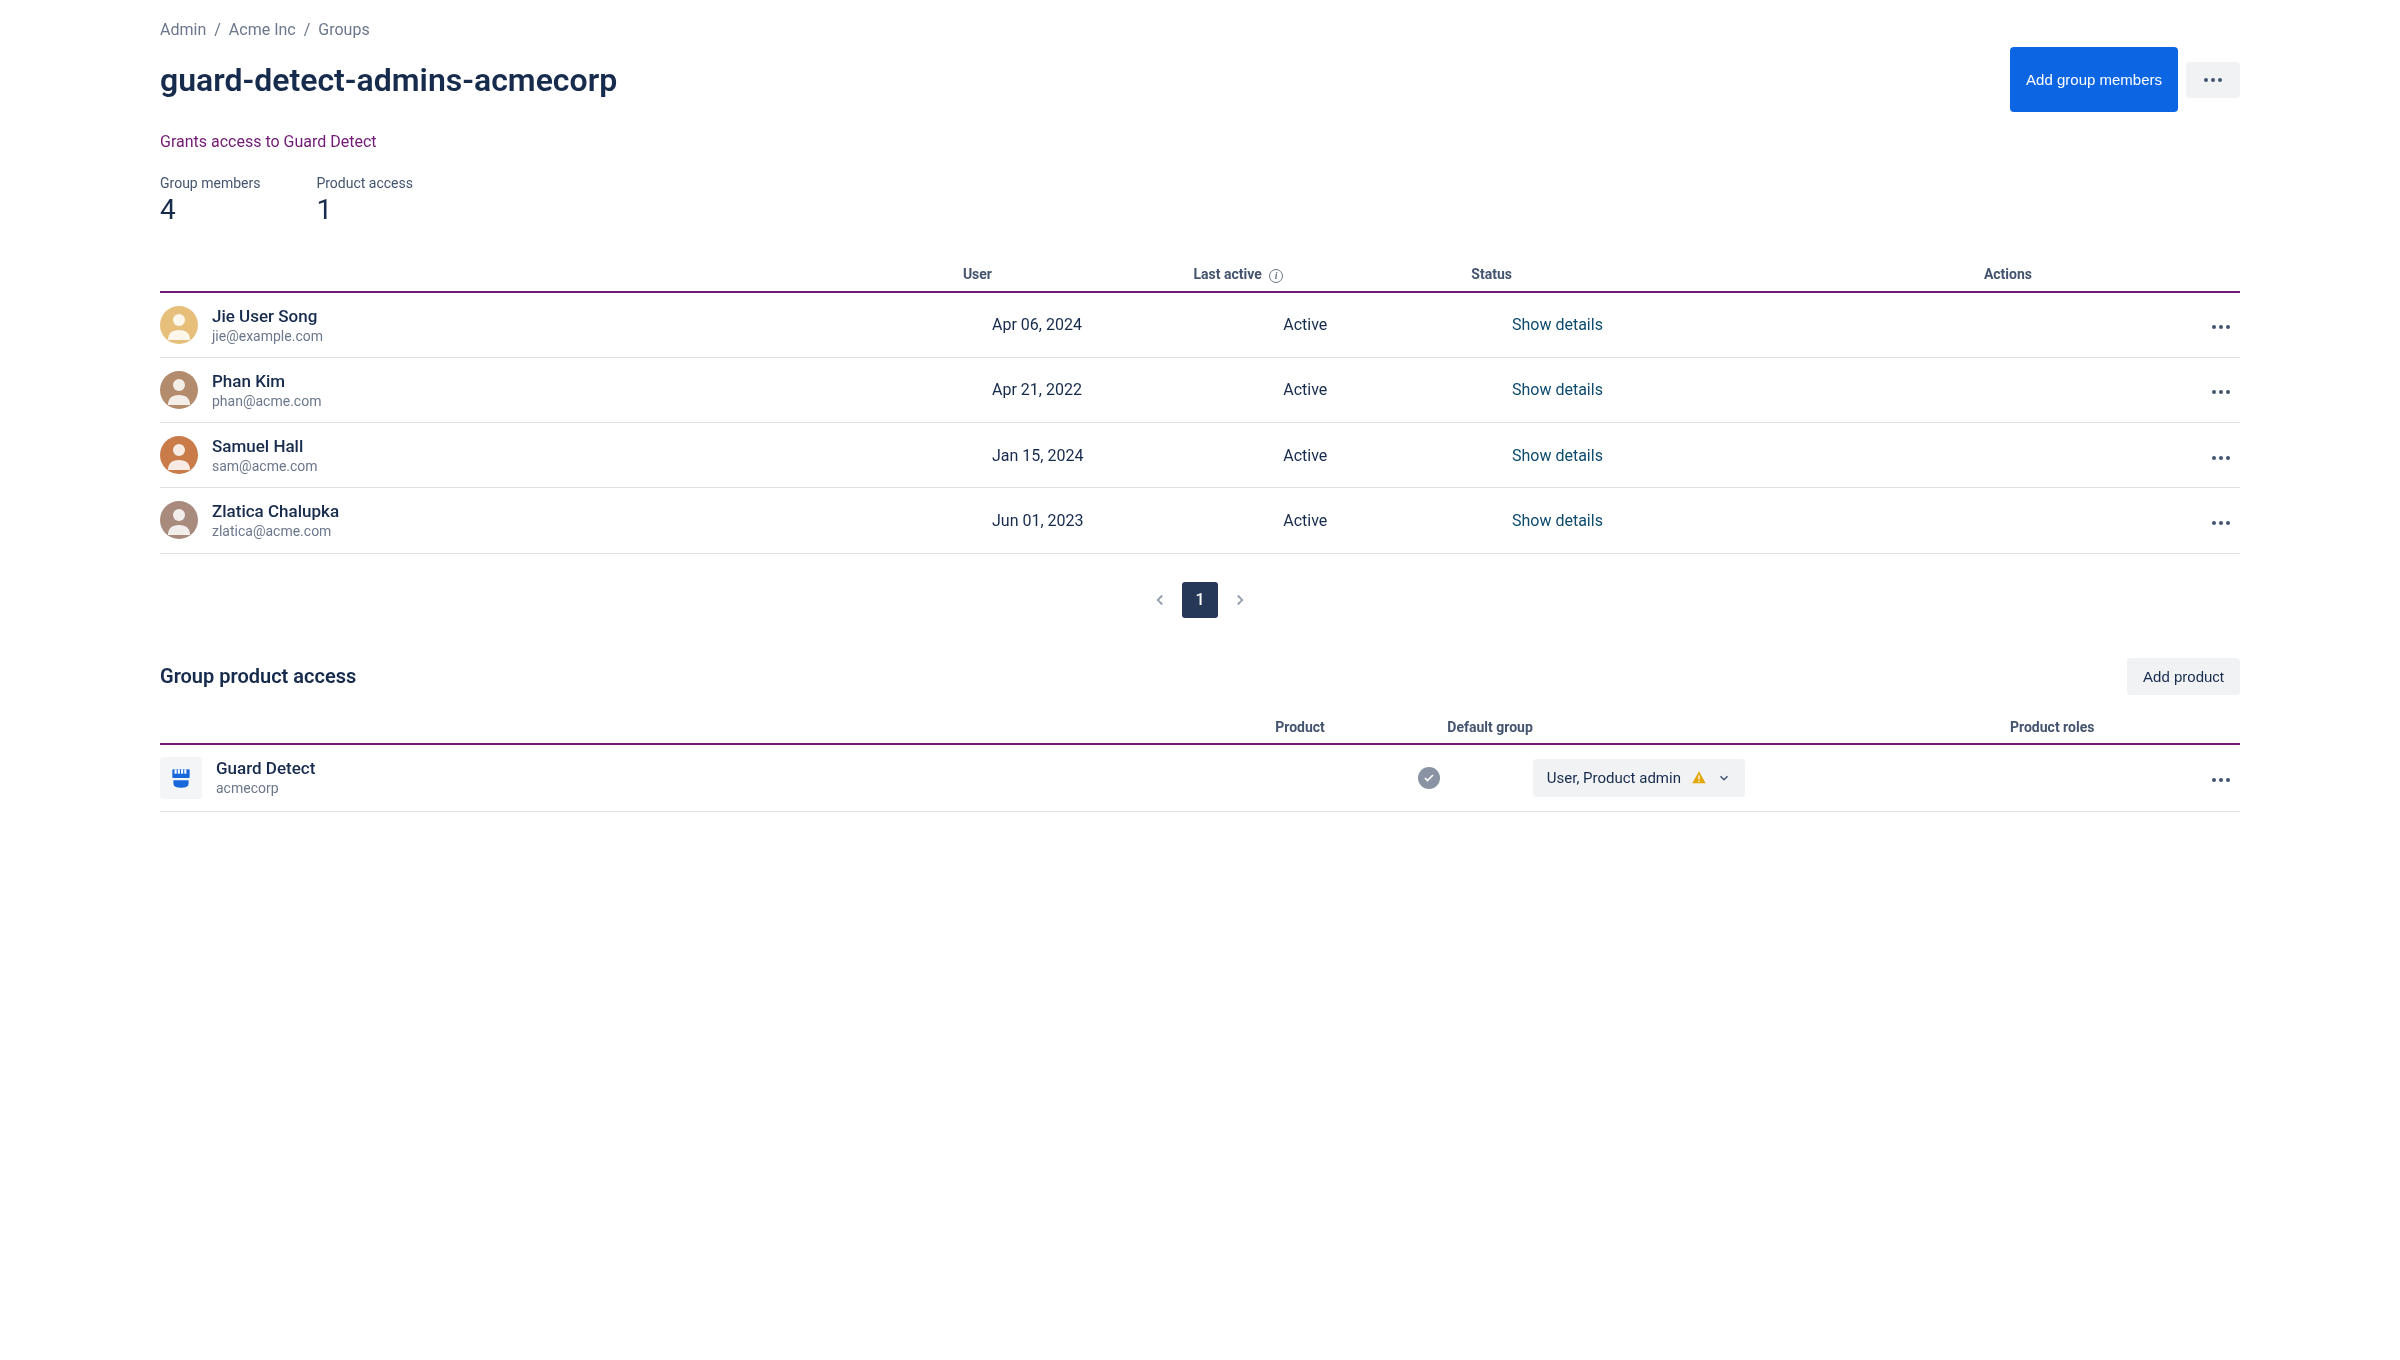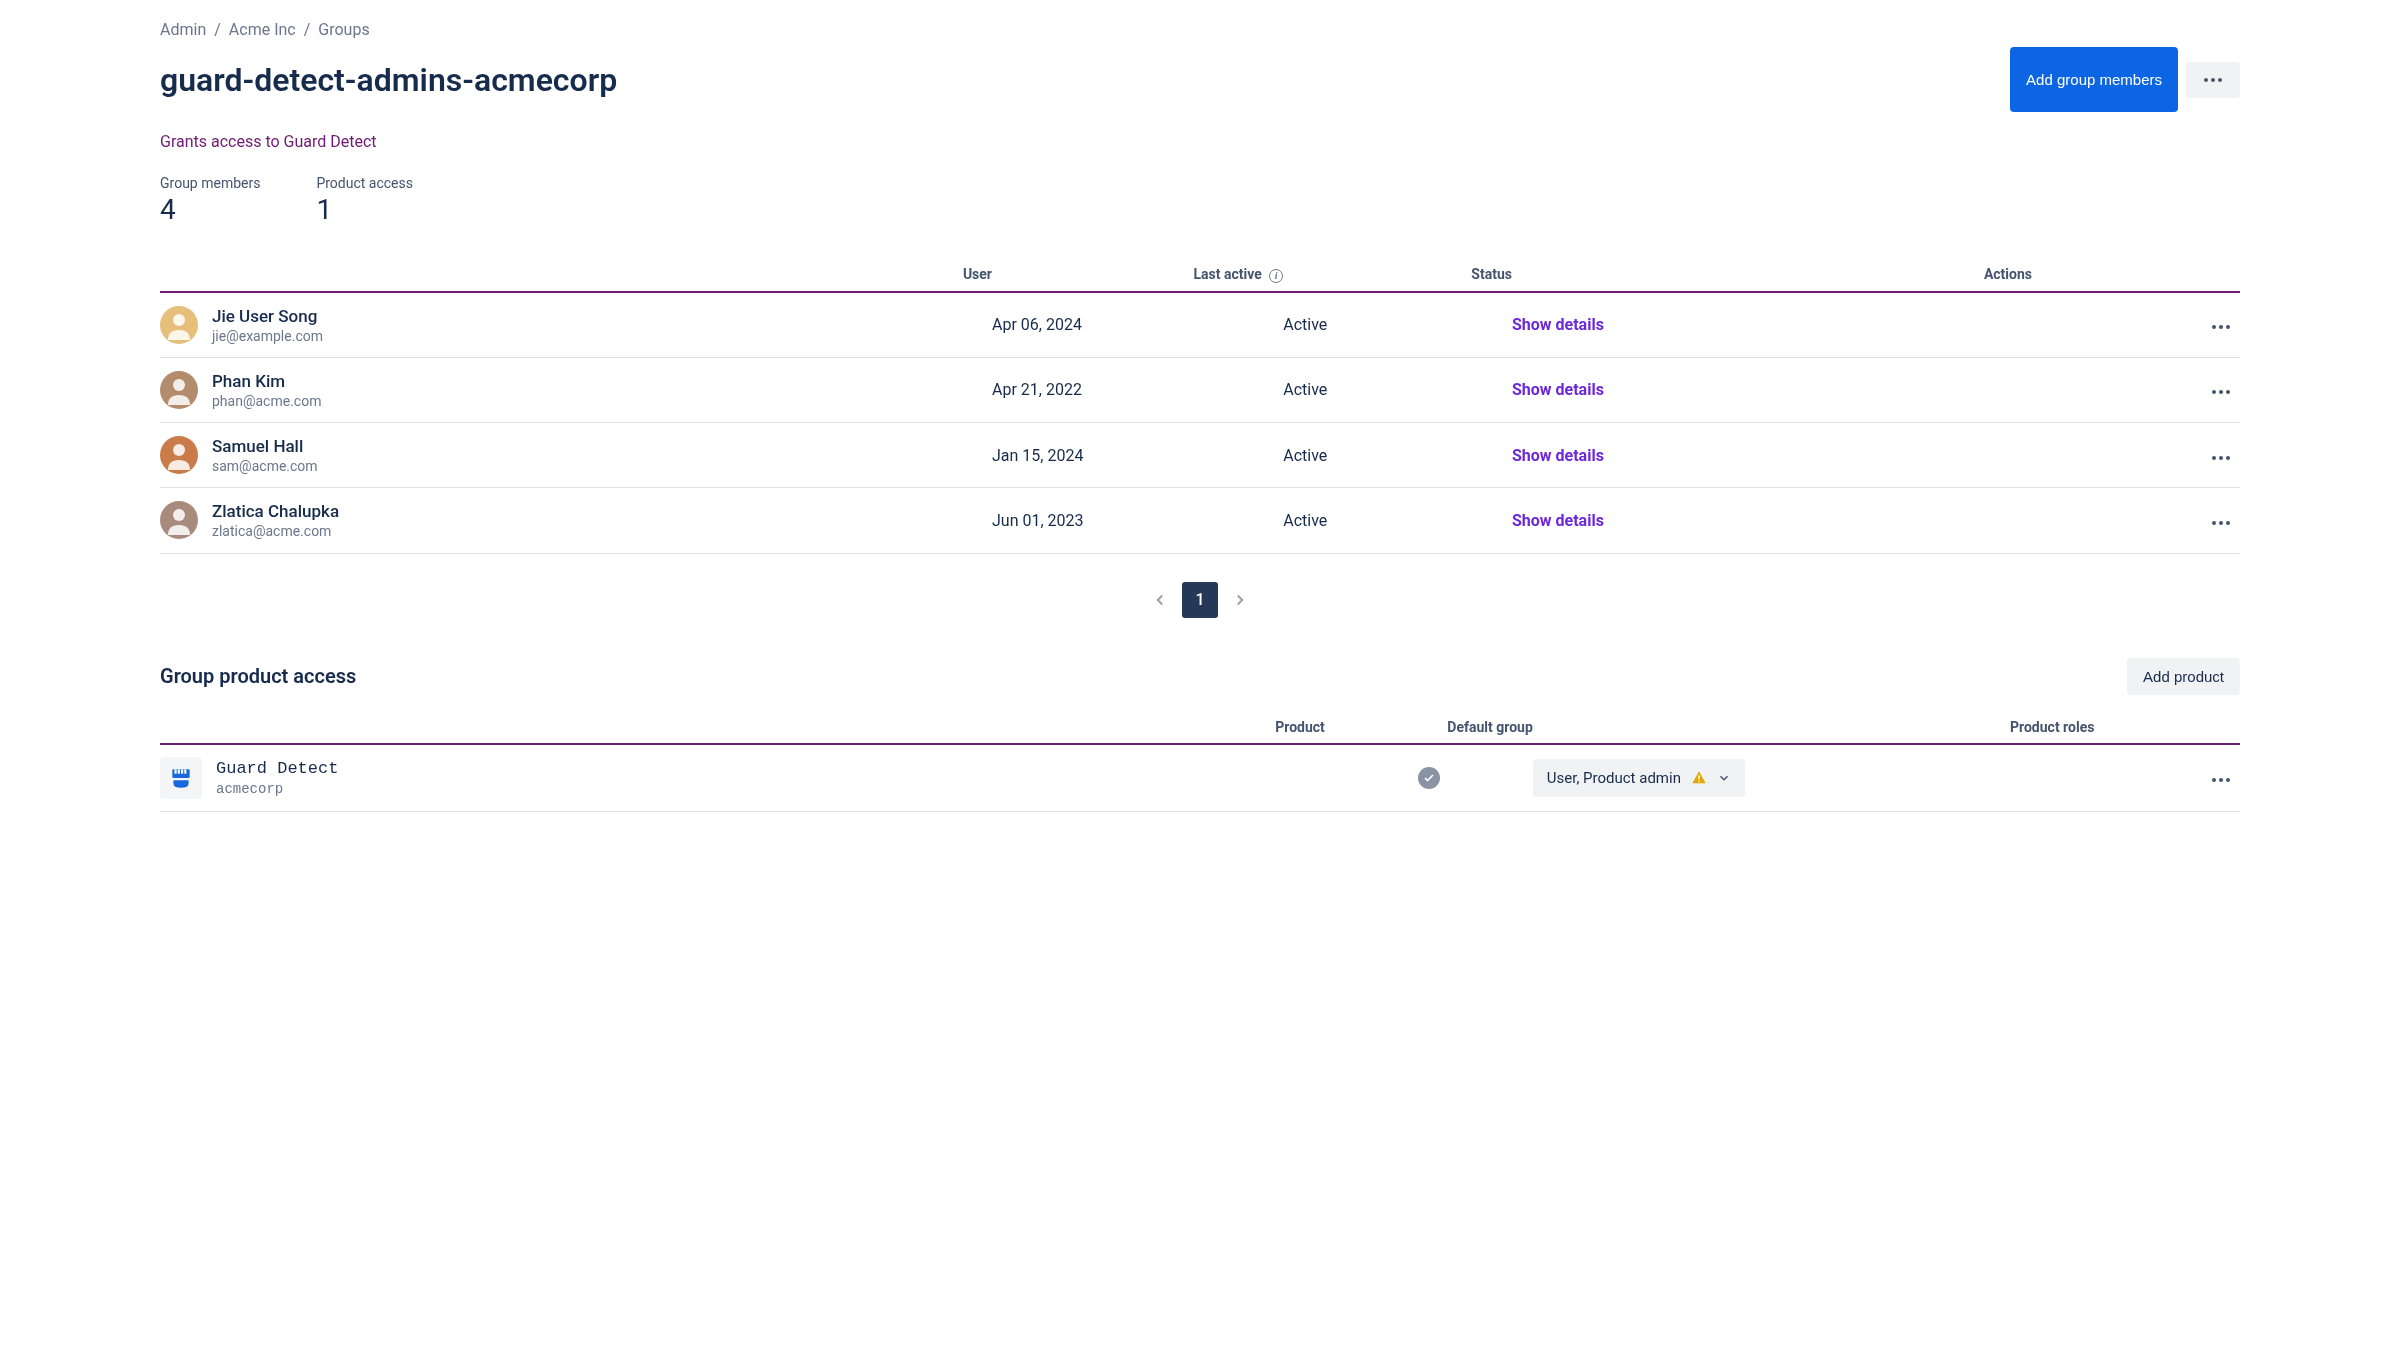--- a/index.html
+++ b/index.html
@@ -39,38 +39,38 @@
   }
   tbody tr { border-bottom: 1px solid #DFE1E6; }
   tbody td { padding: 12px 0; vertical-align: middle; font-size: 16px; color: #172B4D; }
   .user-cell { display: flex; align-items: center; gap: 14px; }
   .avatar {
     width: 38px; height: 38px; border-radius: 50%; flex-shrink: 0;
     display: flex; align-items: center; justify-content: center; color: #fff; font-weight: 600;
   }
   .user-name { font-size: 17px; font-weight: 500; color: #172B4D; line-height: 1.3; }
   .user-email { font-size: 14px; color: #6B778C; line-height: 1.3; }
-  .link { color: #6d28d9; font-size: 16px; cursor: pointer; font-weight: 700; }
+  .link { color: #0c4a6e; font-size: 16px; cursor: pointer; font-weight: 400; }
   .actions-cell { text-align: right; padding-right: 4px; }
   .dots { display: inline-flex; gap: 3px; cursor: pointer; padding: 6px; }
   .dots span { width: 4px; height: 4px; background: #44546F; border-radius: 50%; }
   .info-icon {
     display: inline-flex; align-items: center; justify-content: center;
     width: 14px; height: 14px; border: 1.5px solid #6B778C; border-radius: 50%;
     font-size: 10px; color: #6B778C; margin-left: 4px; font-style: italic; font-family: serif;
   }
   .pagination { display: flex; justify-content: center; align-items: center; gap: 4px; margin: 28px 0 40px; }
   .page-btn {
     width: 36px; height: 36px; display: flex; align-items: center; justify-content: center;
     border-radius: 3px; cursor: pointer; color: #6B778C; font-size: 16px;
   }
   .page-btn.current { background: #253858; color: #fff; font-weight: 500; }
   .section-header { display: flex; justify-content: space-between; align-items: center; margin-bottom: 16px; }
   .section-title { font-size: 20px; font-weight: 600; color: #172B4D; }
-  .product-cell { display: flex; align-items: flex-end; gap: 14px; font-family: Liberation Mono, monospace; }
+  .product-cell { display: flex; align-items: flex-start; gap: 14px; }
   .product-icon {
     width: 42px; height: 42px; background: #F4F5F7; border-radius: 4px;
     display: flex; align-items: center; justify-content: center;
   }
   .product-name { font-size: 17px; font-weight: 500; color: #172B4D; line-height: 1.3; }
   .product-org { font-size: 14px; color: #6B778C; line-height: 1.3; }
   .check-badge {
     width: 22px; height: 22px; background: #8993A4; border-radius: 50%;
     display: inline-flex; align-items: center; justify-content: center;
   }

